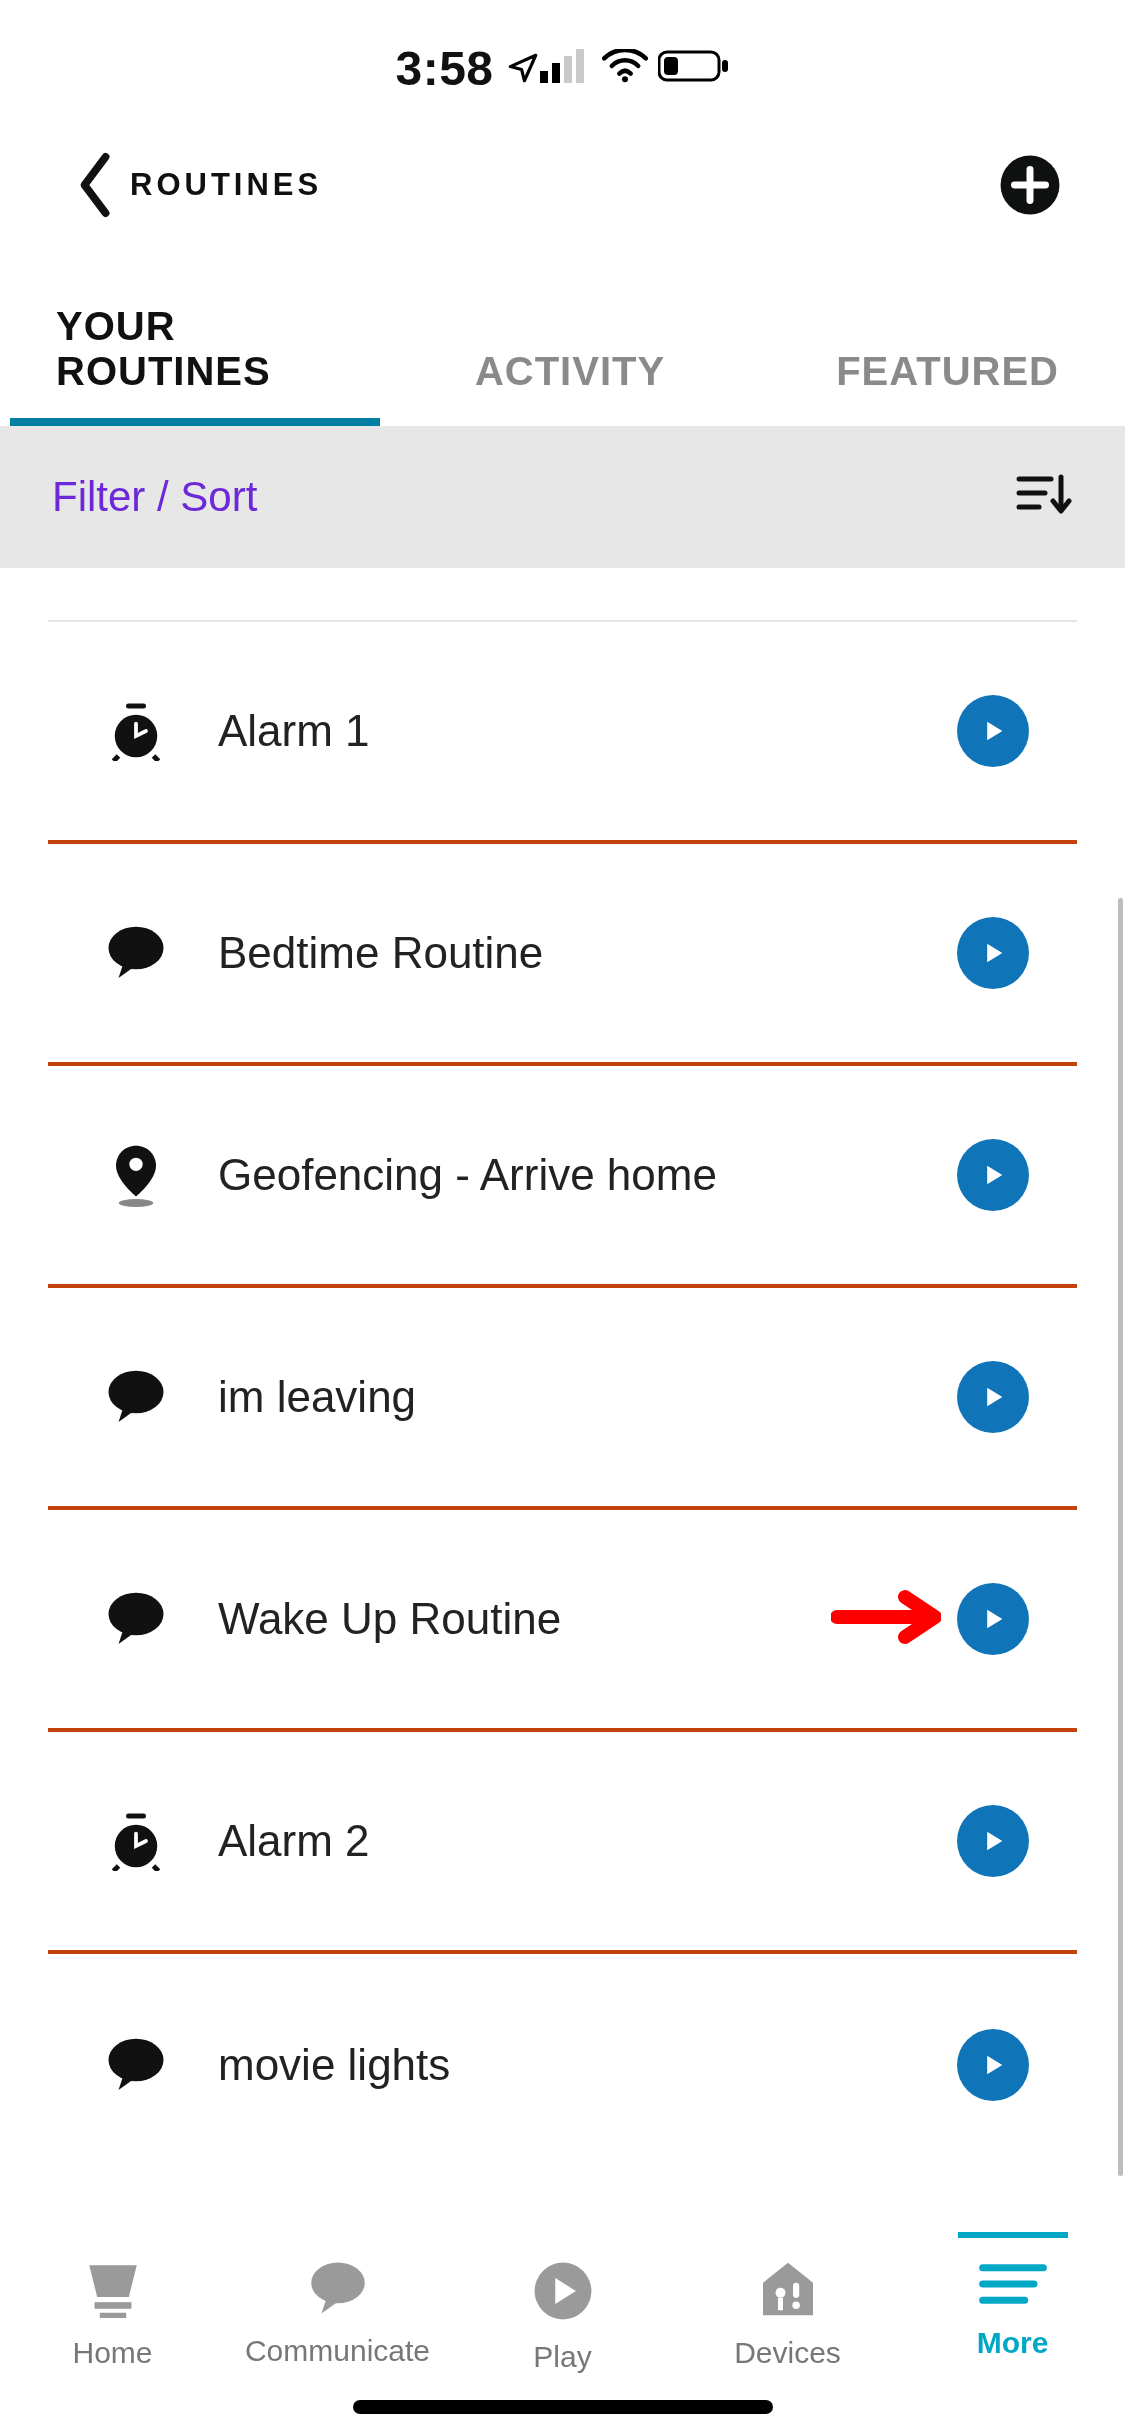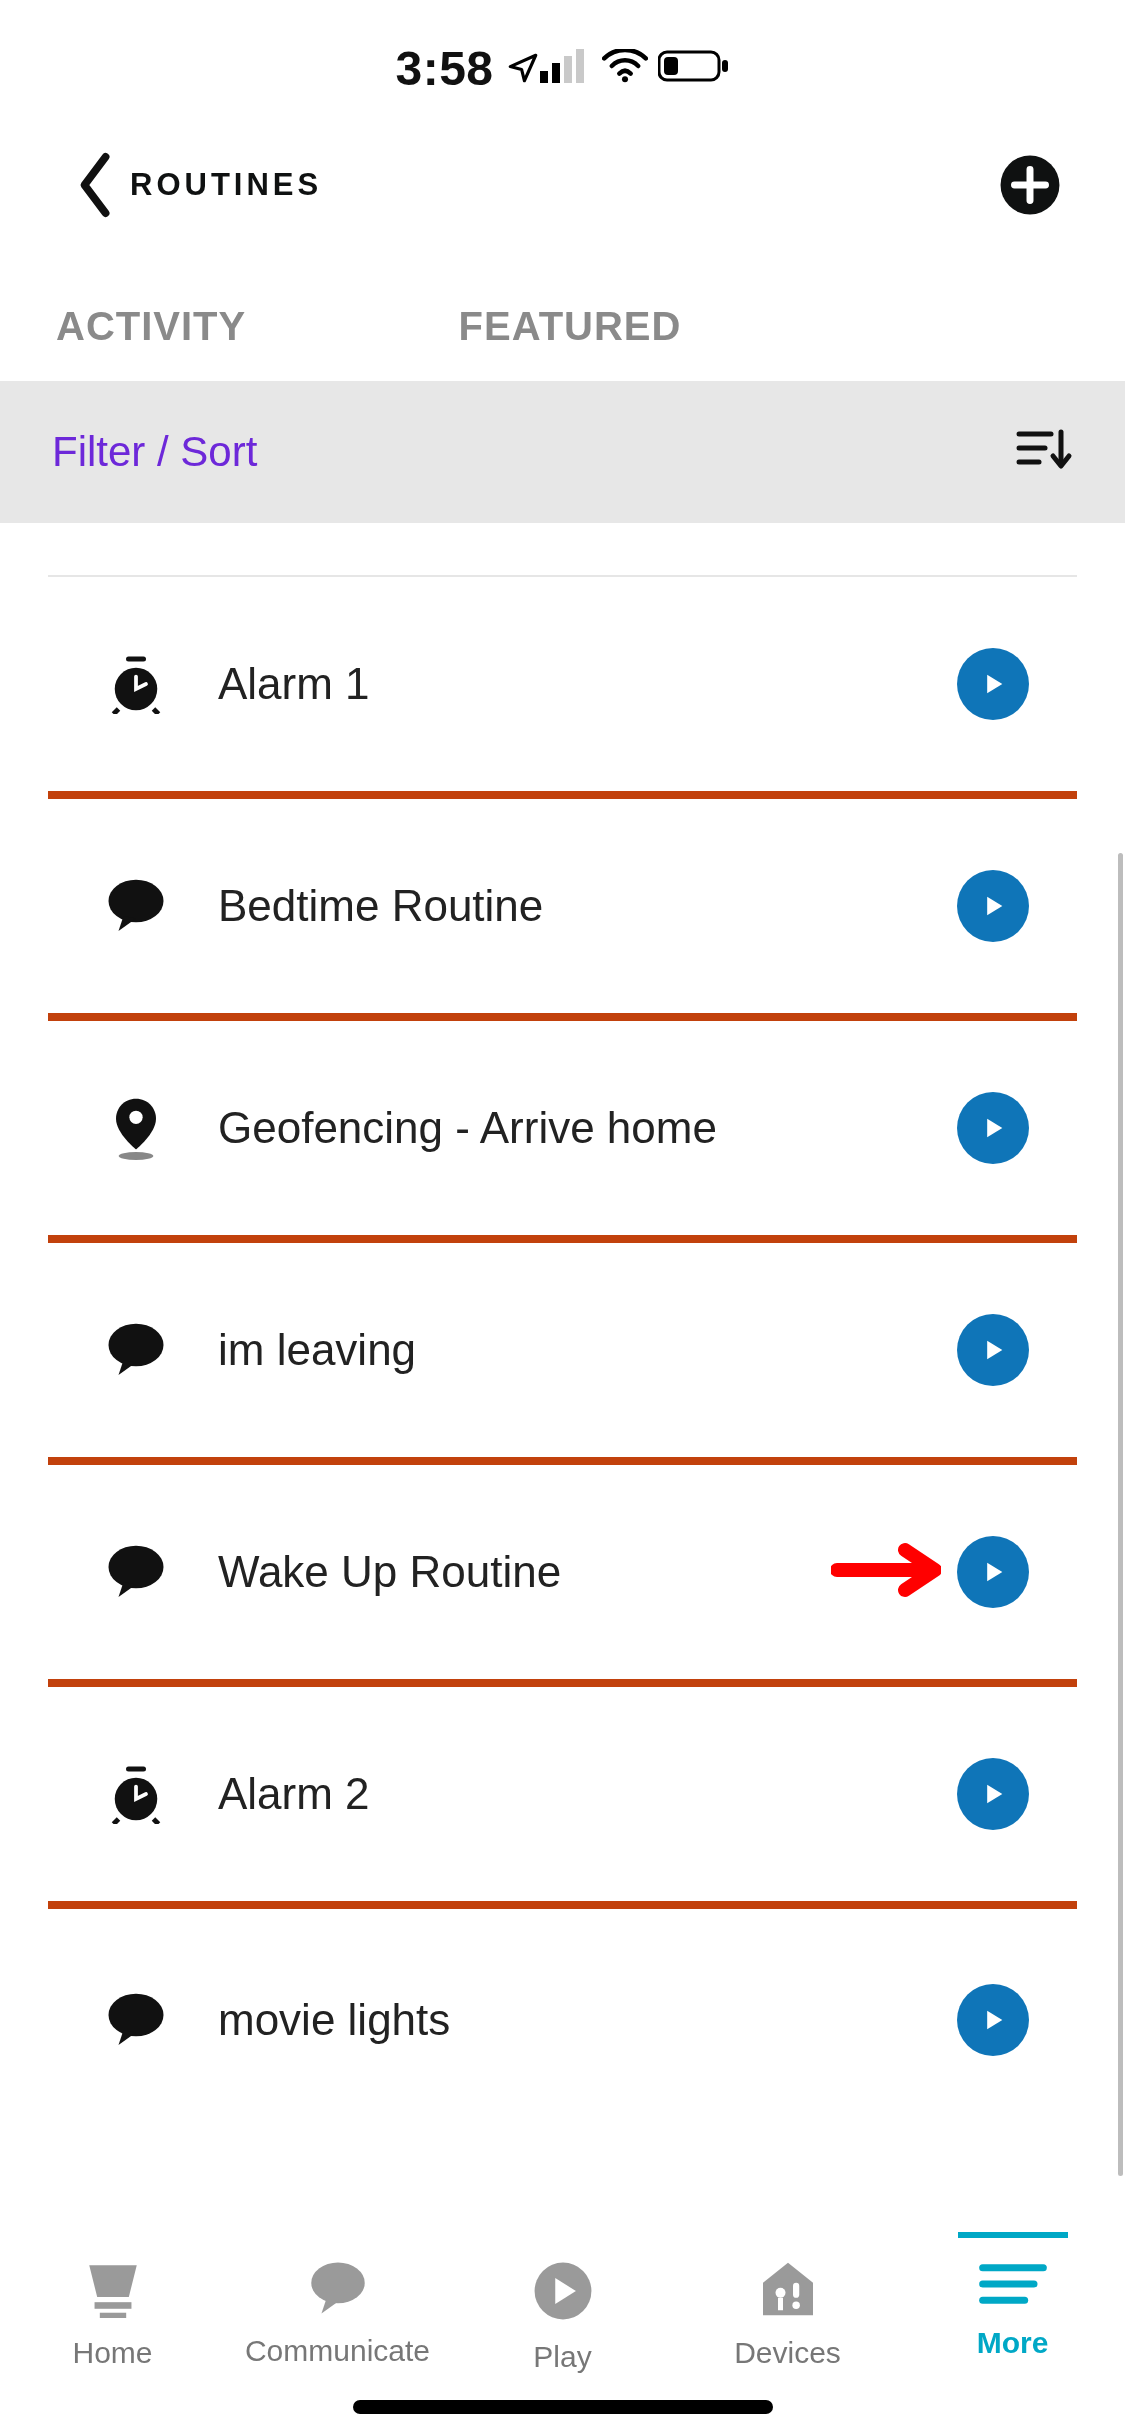--- a/index.html
+++ b/index.html
@@ -25,21 +25,21 @@
   .tab-wrap:nth-child(3) { flex: 1; padding-right: 10px; }
   .tab-wrap:nth-child(1) .tab { text-align: left; padding-left: 46px; }
   .tab-wrap:nth-child(3) .tab { text-align: right; padding-right: 56px; }
   
   .filter-bar { background: #e7e7e7; display: flex; align-items: center; justify-content: space-between; padding: 0 52px; height: 142px; }
   .filter-label { font-size: 42px; color: #6d28d9; }
   
   .list { flex: 1; position: relative; }
   .list::after { content: ""; position: absolute; right: 2px; top: 330px; bottom: 30px; width: 5px; background: #bdbdbd; border-radius: 3px; }
   .row-sep-top { height: 6px; border-bottom: 2px solid #e6e6e6; margin: 48px 48px 0 48px; }
-  .row { display: flex; align-items: center; height: 222px; padding: 0 48px; border-bottom: 8px solid #c2410c; margin: 0 48px; position: relative; }
+  .row { display: flex; align-items: center; height: 222px; padding: 0 48px; border-bottom: 4px solid #c2410c; margin: 0 48px; position: relative; }
   .row .icon-slot { width: 80px; display: flex; align-items: center; justify-content: center; }
   .row .label { flex: 1; padding-left: 42px; font-size: 44px; color: #222; }
   .play-btn { width: 72px; height: 72px; border-radius: 50%; background: #0f75b8; display: flex; align-items: center; justify-content: center; }
   .play-btn svg { display: block; }
   
   .arrow { position: absolute; right: 136px; top: 50%; transform: translateY(-50%); }
   
   .bottom-nav { display: flex; height: 230px; padding-top: 26px; }
   .nav-item { flex: 1; display: flex; flex-direction: column; align-items: center; gap: 14px; }
   .nav-label { font-size: 30px; color: #777; }
@@ -100,20 +100,24 @@
     <div class="header-title">ROUTINES</div>
     <div class="add-btn">
       <svg width="62" height="62" viewBox="0 0 40 40">
         <circle cx="20" cy="20" r="19" fill="#0f1111"></circle>
         <path d="M20 10 V30 M10 20 H30" stroke="#fff" stroke-width="4.5" stroke-linecap="round"></path>
       </svg>
     </div>
   </div>
 
   <div class="tabs">
+    <div class="tab-wrap">
+      <div class="tab active">YOUR ROUTINES</div>
+      <div class="tab-underline active"></div>
+    </div>
     <div class="tab-wrap">
       <div class="tab">ACTIVITY</div>
       <div class="tab-underline"></div>
     </div>
     <div class="tab-wrap">
       <div class="tab">FEATURED</div>
       <div class="tab-underline"></div>
     </div>
   </div>
 

